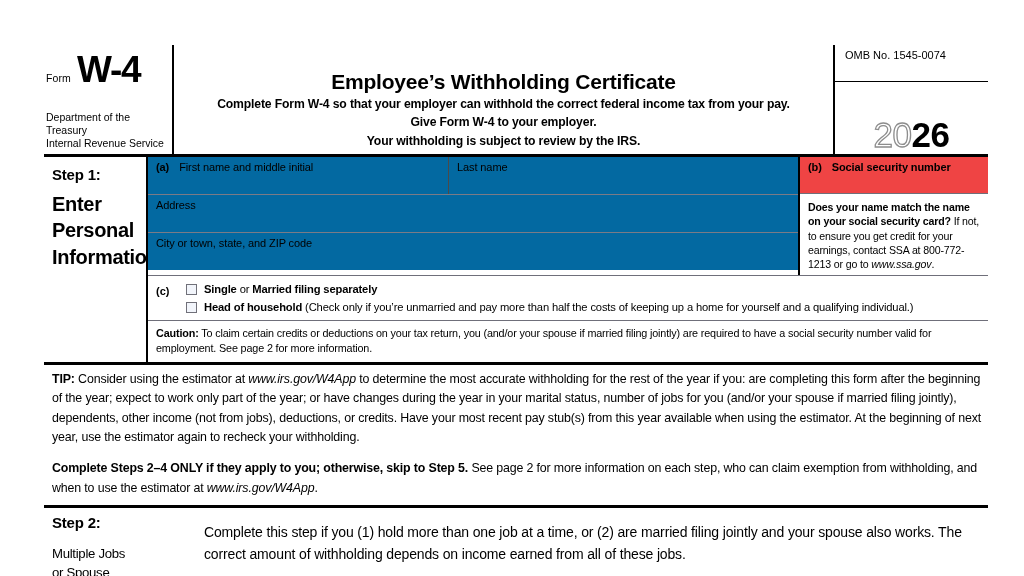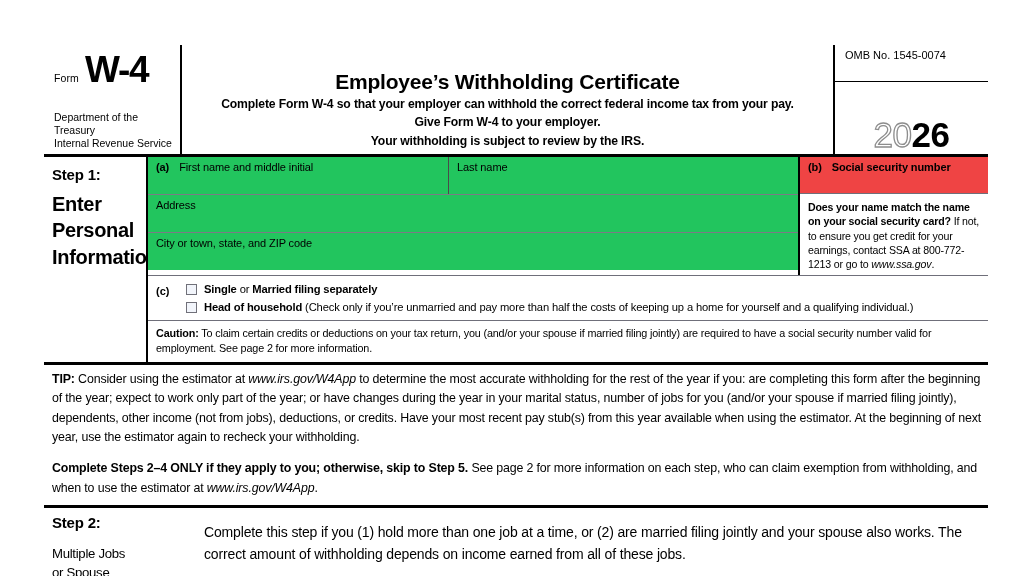--- a/index.html
+++ b/index.html
@@ -36,21 +36,20 @@
     border-bottom: 3px solid #000;
   }
   .mast-left {
     width: 130px;
     box-sizing: border-box;
     border-right: 2px solid #000;
     padding: 2px 6px 3px 2px;
     display: flex;
     flex-direction: column;
     justify-content: space-between;
-    margin-left: 8px;
   }
   .form-line {
     display: flex;
     align-items: baseline;
     gap: 6px;
     padding-top: 6px;
   }
   .form-word {
     font-size: 10.5px;
     letter-spacing: .1px;
@@ -148,21 +147,21 @@
     flex: 1;
     min-width: 0;
   }
 
   .fieldrow {
     display: flex;
     border-bottom: 1px solid #7b7b86;
   }
   .fieldrow:last-child { border-bottom: none; }
   .field {
-    background: #22c55e;
+    background: #0369a1;
     padding: 4px 0 0 8px;
     min-height: 37px;
     box-sizing: border-box;
     position: relative;
   }
   .field + .field { border-left: 1.5px solid #4a4a4a; }
   .fl {
     font-size: 11px;
     line-height: 1.1;
     letter-spacing: -.1px;

